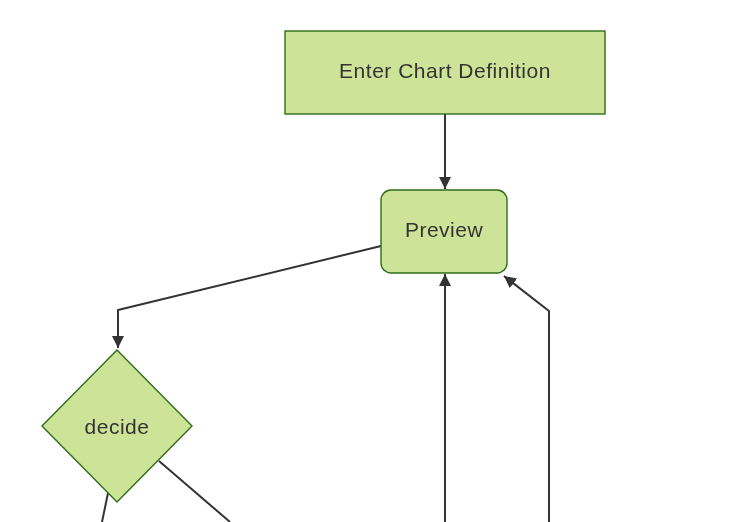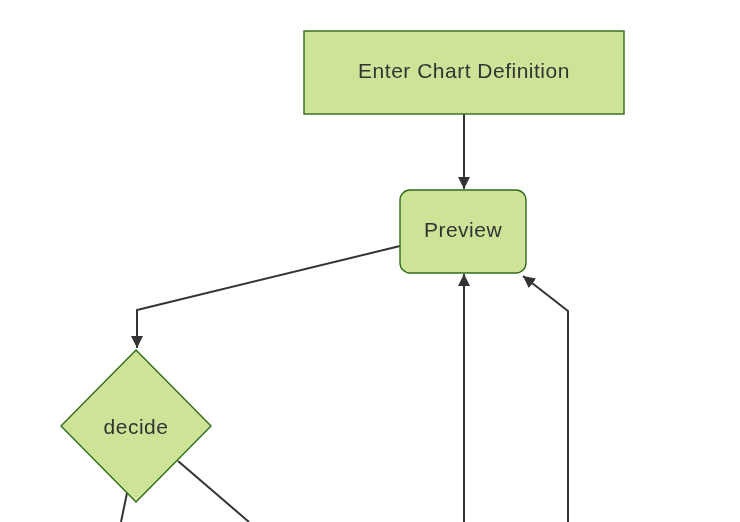--- a/index.html
+++ b/index.html
@@ -6,21 +6,20 @@
     margin: 0;
     padding: 0;
     background: #ffffff;
     width: 740px;
     height: 522px;
     overflow: hidden;
   }
   .diagram-root {
     width: 696px;
     height: 522px;
-    padding-left: 19px;
   }
   svg { display: block; }
   .node-shape {
     fill: #cde498;
     stroke: #2f6c1a;
     stroke-width: 1.4px;
   }
   .edge {
     fill: none;
     stroke: #333333;

